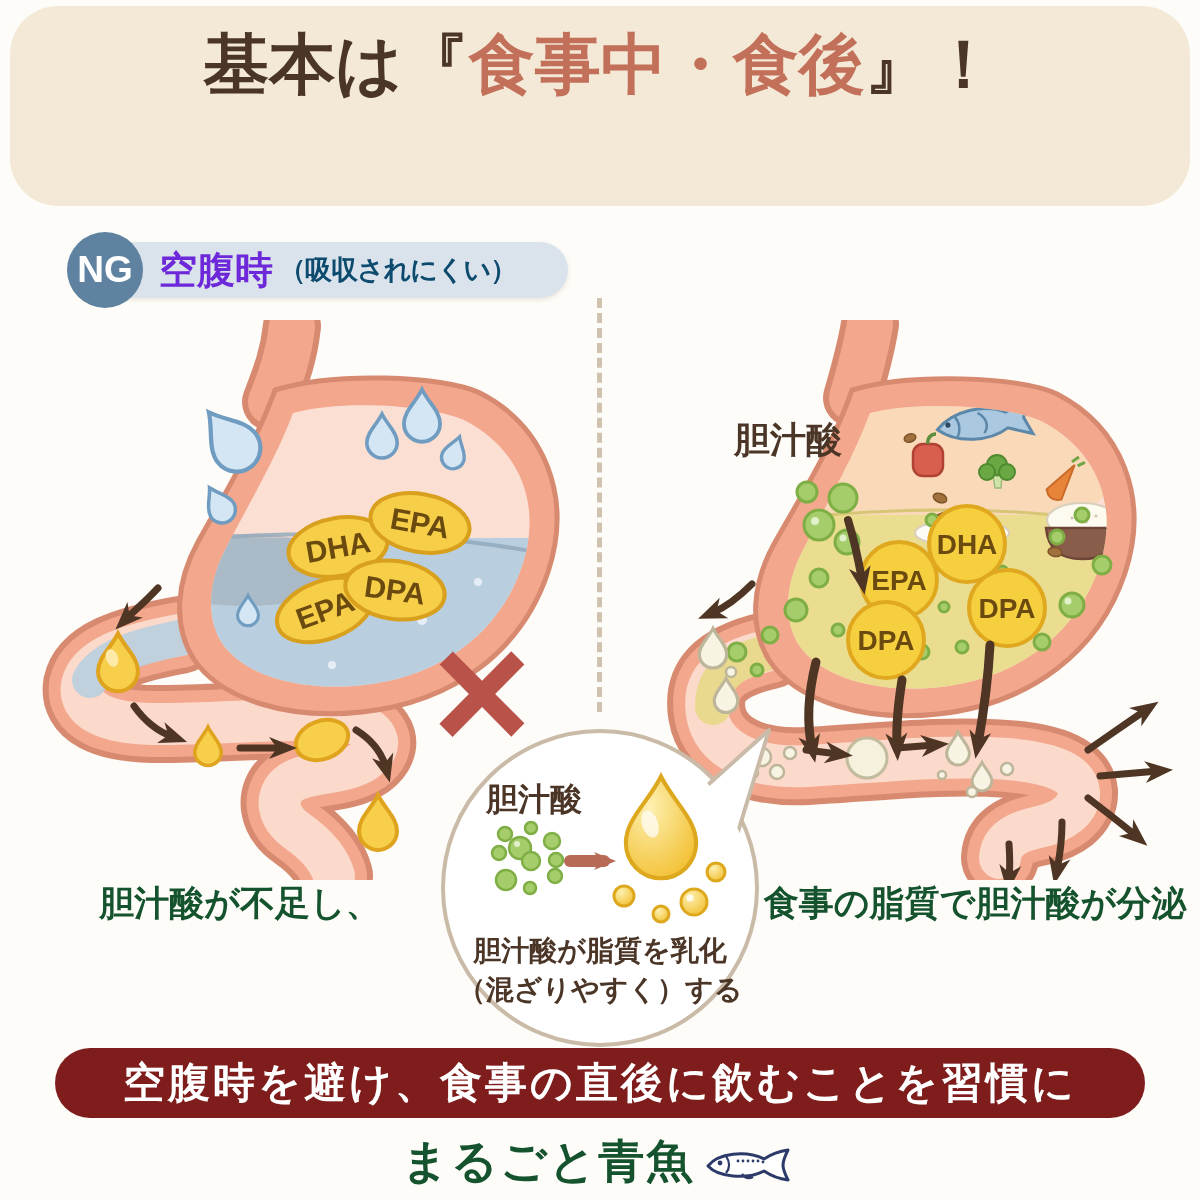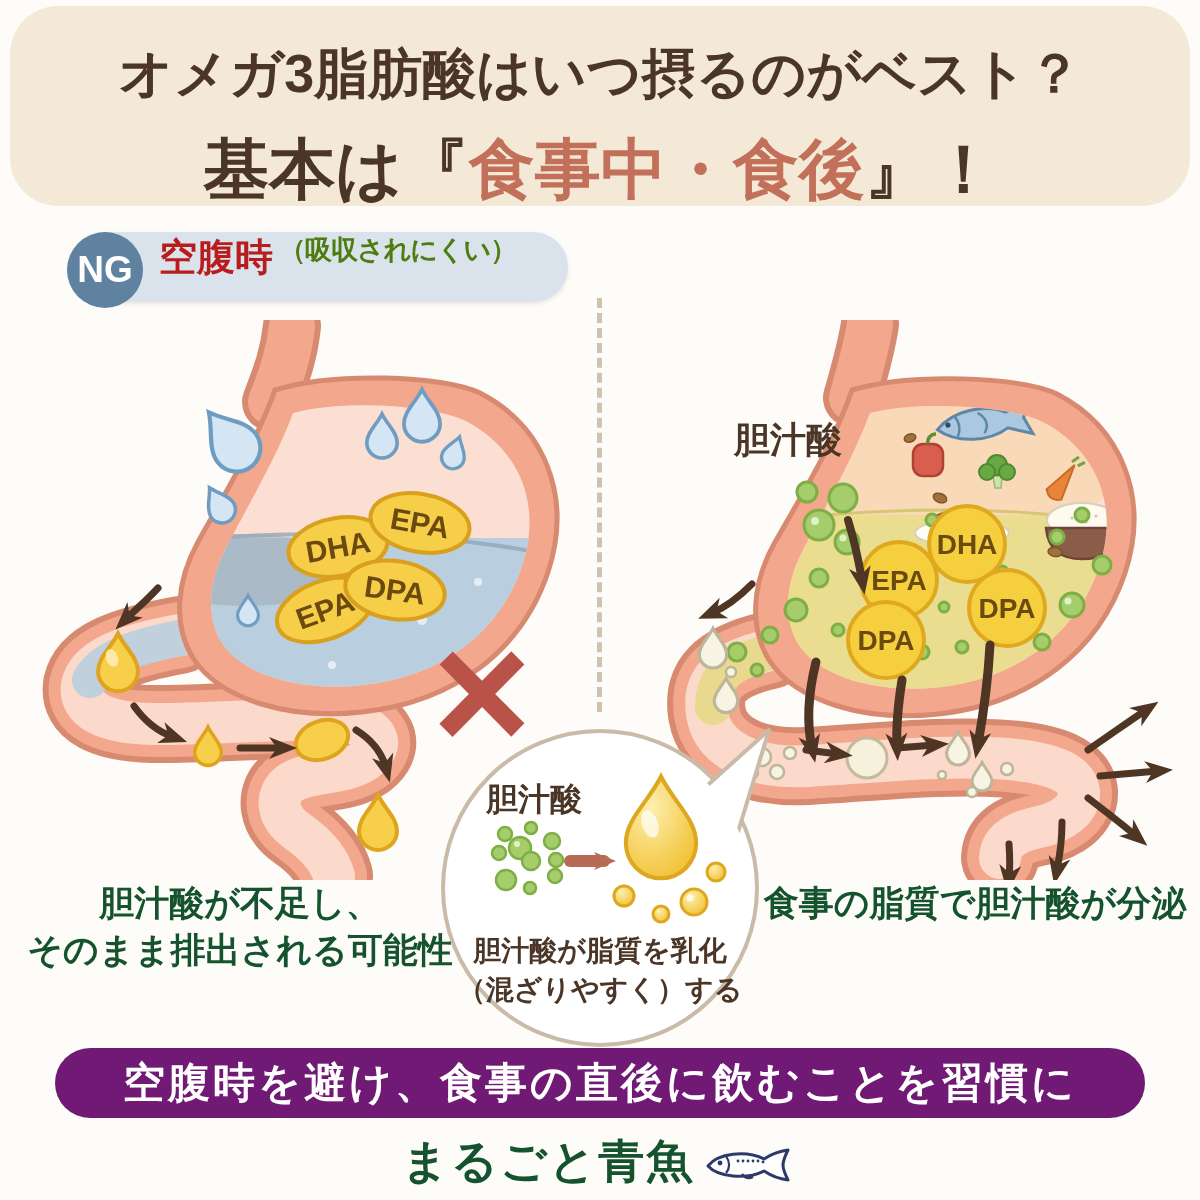--- a/index.html
+++ b/index.html
@@ -5,57 +5,56 @@
   html,body{margin:0;padding:0;background:#e9e6e0;}
   .canvas{position:relative;width:1200px;height:1200px;margin:0 auto;background:#fdfcf8;overflow:hidden;
           font-family:"Liberation Sans","DejaVu Sans",sans-serif;}
   
   .title-band{position:absolute;left:10px;top:6px;right:10px;height:200px;background:#f3e9d6;
               border-radius:48px;text-align:center;}
   .title-line1{margin:0;padding-top:32px;font-size:54px;font-weight:bold;color:#4b3526;letter-spacing:0;}
   .title-line2{margin:0;padding-top:14px;font-size:66px;font-weight:bold;color:#4b3526;}
   .title-hl{color:#c2705a;}
   
-  .badge-row{position:absolute;top:232px;height:70px;display:flex;align-items:flex-start;border-radius:36px;
+  .badge-row{position:absolute;top:242px;height:56px;display:flex;align-items:center;border-radius:36px;
              box-shadow:0 2px 4px rgba(150,120,100,.18);}
   .badge-row.ng{left:70px;width:498px;background:#dae3ec;}
   .badge-row.ok{left:624px;width:528px;background:#f6d8ca;}
   .badge-circle{width:76px;height:76px;border-radius:50%;color:#fff;font-size:37px;font-weight:bold;
                 display:flex;align-items:center;justify-content:center;flex:0 0 auto;margin-left:-3px;}
   .badge-circle.ng{background:#5e82a0;}
   .badge-circle.ok{background:#bf664c;}
-  .badge-label{font-size:38px;font-weight:bold;color:#b91c1c;margin-left:16px;white-space:nowrap;}
-  .badge-note{font-size:27px;font-weight:bold;color:#4d7c0f;margin-left:6px;letter-spacing:-1px;white-space:nowrap;}
+  .badge-label{font-size:38px;font-weight:bold;color:#6d28d9;margin-left:16px;white-space:nowrap;}
+  .badge-note{font-size:27px;font-weight:bold;color:#0c4a6e;margin-left:6px;letter-spacing:-1px;white-space:nowrap;}
   
   .panel{position:absolute;}
   .divider{position:absolute;left:597px;top:298px;height:414px;width:0;border-left:5px dashed #cfc2ae;}
   
   .caption{position:absolute;top:880px;text-align:center;font-weight:bold;color:#14532d;
            font-size:35px;line-height:1.34;white-space:nowrap;}
   .caption.left{left:15px;width:450px;}
   .caption.right{left:760px;width:430px;}
   
   .bubble{position:absolute;left:428px;top:712px;}
   
-  .banner{position:absolute;left:55px;top:1048px;width:1090px;height:70px;background:#701a75;
+  .banner{position:absolute;left:55px;top:1048px;width:1090px;height:70px;background:#7f1d1d;
           border-radius:36px;display:flex;align-items:center;justify-content:center;}
   .banner-text{color:#ffffff;font-size:42px;font-weight:bold;letter-spacing:3px;white-space:nowrap;}
   
   .footer{position:absolute;left:0;right:0;top:1130px;height:64px;display:flex;align-items:center;justify-content:center;}
   .brand{font-size:46px;font-weight:bold;color:#14532d;letter-spacing:2px;}
   .fish{margin-left:8px;margin-top:6px;}
   svg text{font-family:"Liberation Sans","DejaVu Sans",sans-serif;}
 </style>
 </head>
 <body>
 
 <div class="canvas">
 
   <div class="title-band">
-    <h1 class="title-line1">オメガ3脂肪酸はいつ摂るのがベスト？</h1>
     <h2 class="title-line2"><span>基本は</span><span>『</span><span class="title-hl">食事中・食後</span><span>』</span><span>！</span></h2>
   </div>
 
   <div class="badge-row ng">
     <div class="badge-circle ng">NG</div>
     <span class="badge-label">空腹時</span>
     <span class="badge-note">（吸収されにくい）</span>
   </div>
 
   <div class="divider"></div>
@@ -355,21 +354,20 @@
         <circle cx="288" cy="160" r="9"></circle>
       <circle cx="262" cy="186" r="3.5" fill="#fff" stroke="none" opacity="0.8"></circle>
     </g>
 
     <text x="172" y="248" font-size="28" font-weight="bold" fill="#4b3526" text-anchor="middle">胆汁酸が脂質を乳化</text>
     <text x="172" y="287" font-size="28" font-weight="bold" fill="#4b3526" text-anchor="middle">（混ざりやすく）する</text>
   </svg>
 
   <div class="caption left">
     <div>胆汁酸が不足し、</div>
-    <div>そのまま排出される可能性</div>
   </div>
   <div class="caption right">
     <div>食事の脂質で胆汁酸が分泌</div>
   </div>
 
   <div class="banner">
     <span class="banner-text">空腹時を避け、食事の直後に飲むことを習慣に</span>
   </div>
 
   <div class="footer">

